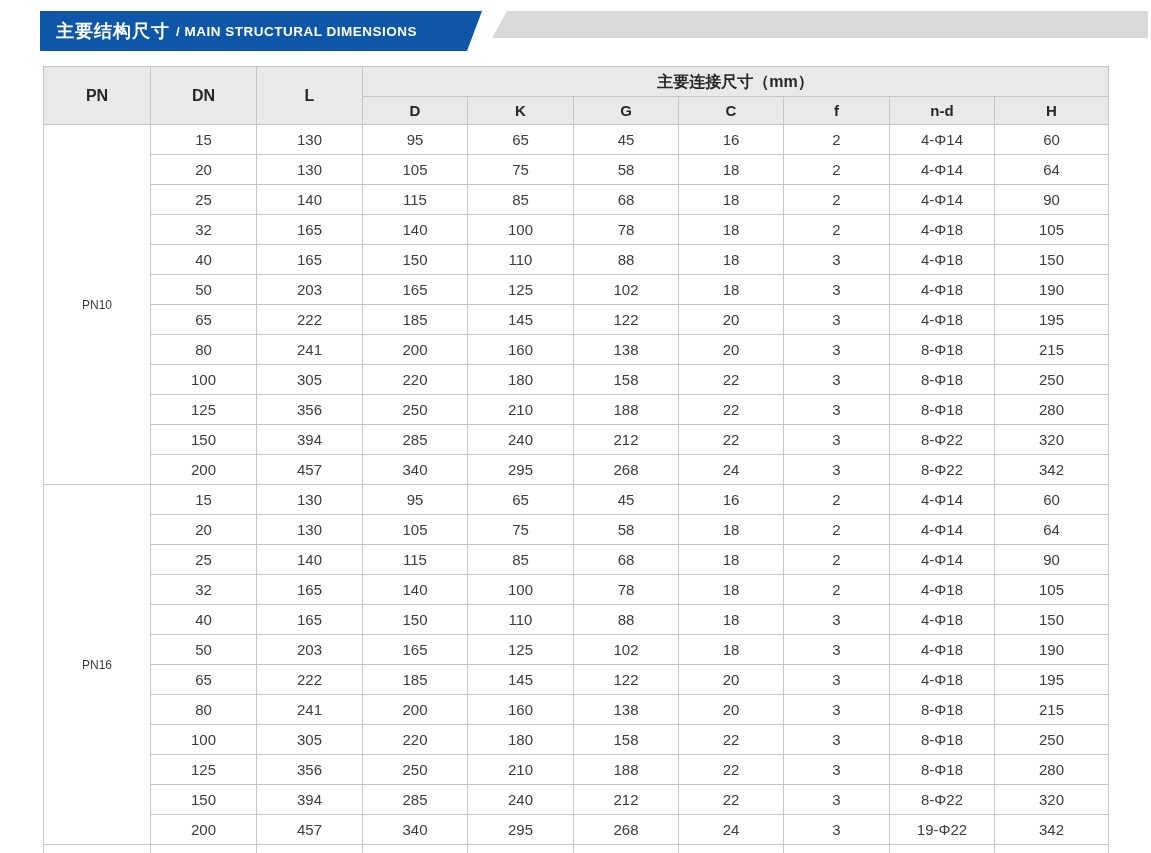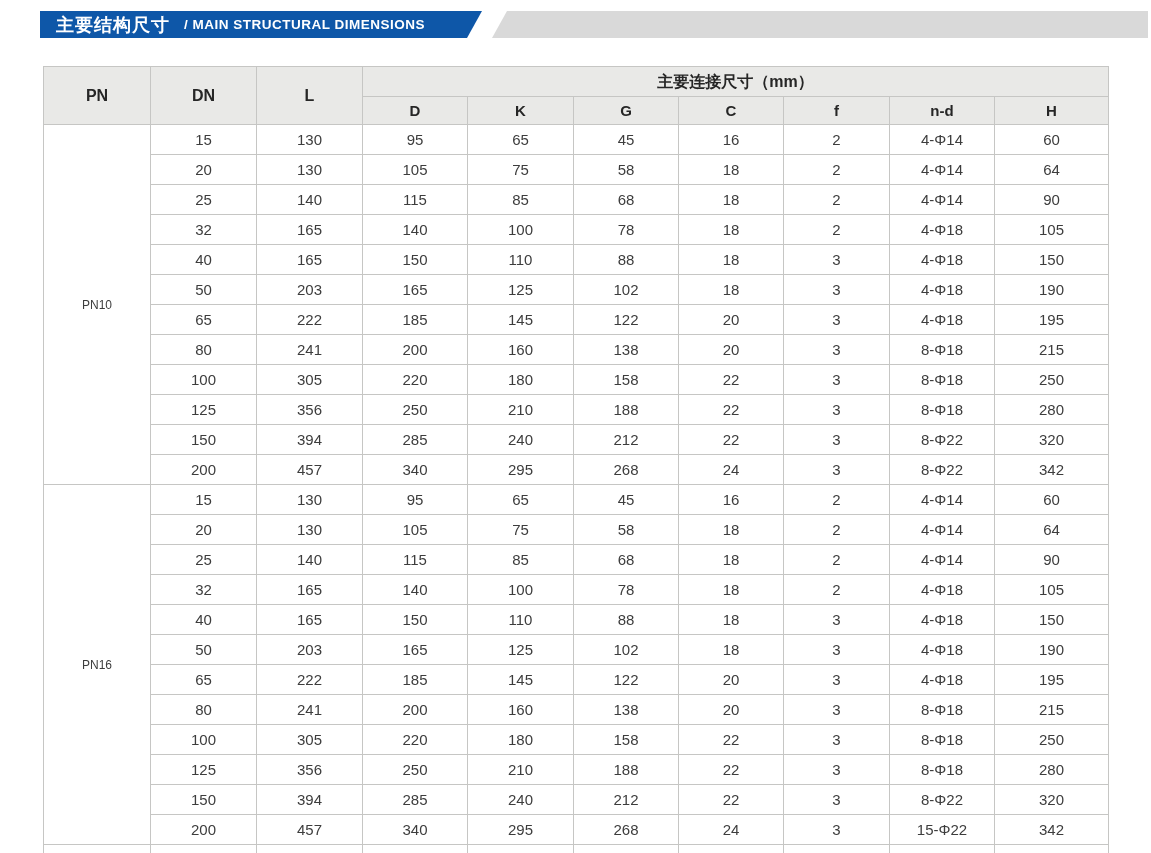--- a/index.html
+++ b/index.html
@@ -5,28 +5,28 @@
   html,body{margin:0;padding:0;}
   body{
     width:1151px;height:853px;position:relative;overflow:hidden;
     background:#ffffff;
     font-family:"Liberation Sans","DejaVu Sans",sans-serif;
   }
 
   
   .banner{position:absolute;top:11px;left:40px;right:0;height:27px;}
   .banner-blue{
-    position:absolute;left:0;top:0;height:27px;width:442px;
+    position:absolute;left:0;top:0;height:40px;width:442px;
     background:#0e57a8;
     clip-path:polygon(0 0,100% 0,calc(100% - 15px) 100%,0 100%);
     display:flex;align-items:center;padding-left:16px;box-sizing:border-box;
     white-space:nowrap;
   }
   .banner-zh{color:#ffffff;font-weight:bold;font-size:18px;letter-spacing:1px;}
-  .banner-en{color:#ffffff;font-size:13.5px;font-weight:bold;margin-left:14px;letter-spacing:.5px;}
+  .banner-en{color:#ffffff;font-size:13.5px;font-weight:bold;margin-left:6px;letter-spacing:.5px;}
   .banner-strip{
     position:absolute;left:452px;top:0;height:27px;width:656px;
     background:#d9d9d9;
     clip-path:polygon(15px 0,100% 0,100% 100%,0 100%);
   }
 
   
   .dim-table-wrap{position:absolute;left:43px;top:66px;}
   table{border-collapse:collapse;table-layout:fixed;width:1065px;}
   th,td{
@@ -344,21 +344,21 @@
           <td>320</td>
         </tr>
         <tr>
           <td>200</td>
           <td>457</td>
           <td>340</td>
           <td>295</td>
           <td>268</td>
           <td>24</td>
           <td>3</td>
-          <td>15-Φ22</td>
+          <td>19-Φ22</td>
           <td>342</td>
         </tr>
         <tr class="partial-row">
           <td></td>
           <td></td>
           <td></td>
           <td></td>
           <td></td>
           <td></td>
           <td></td>

